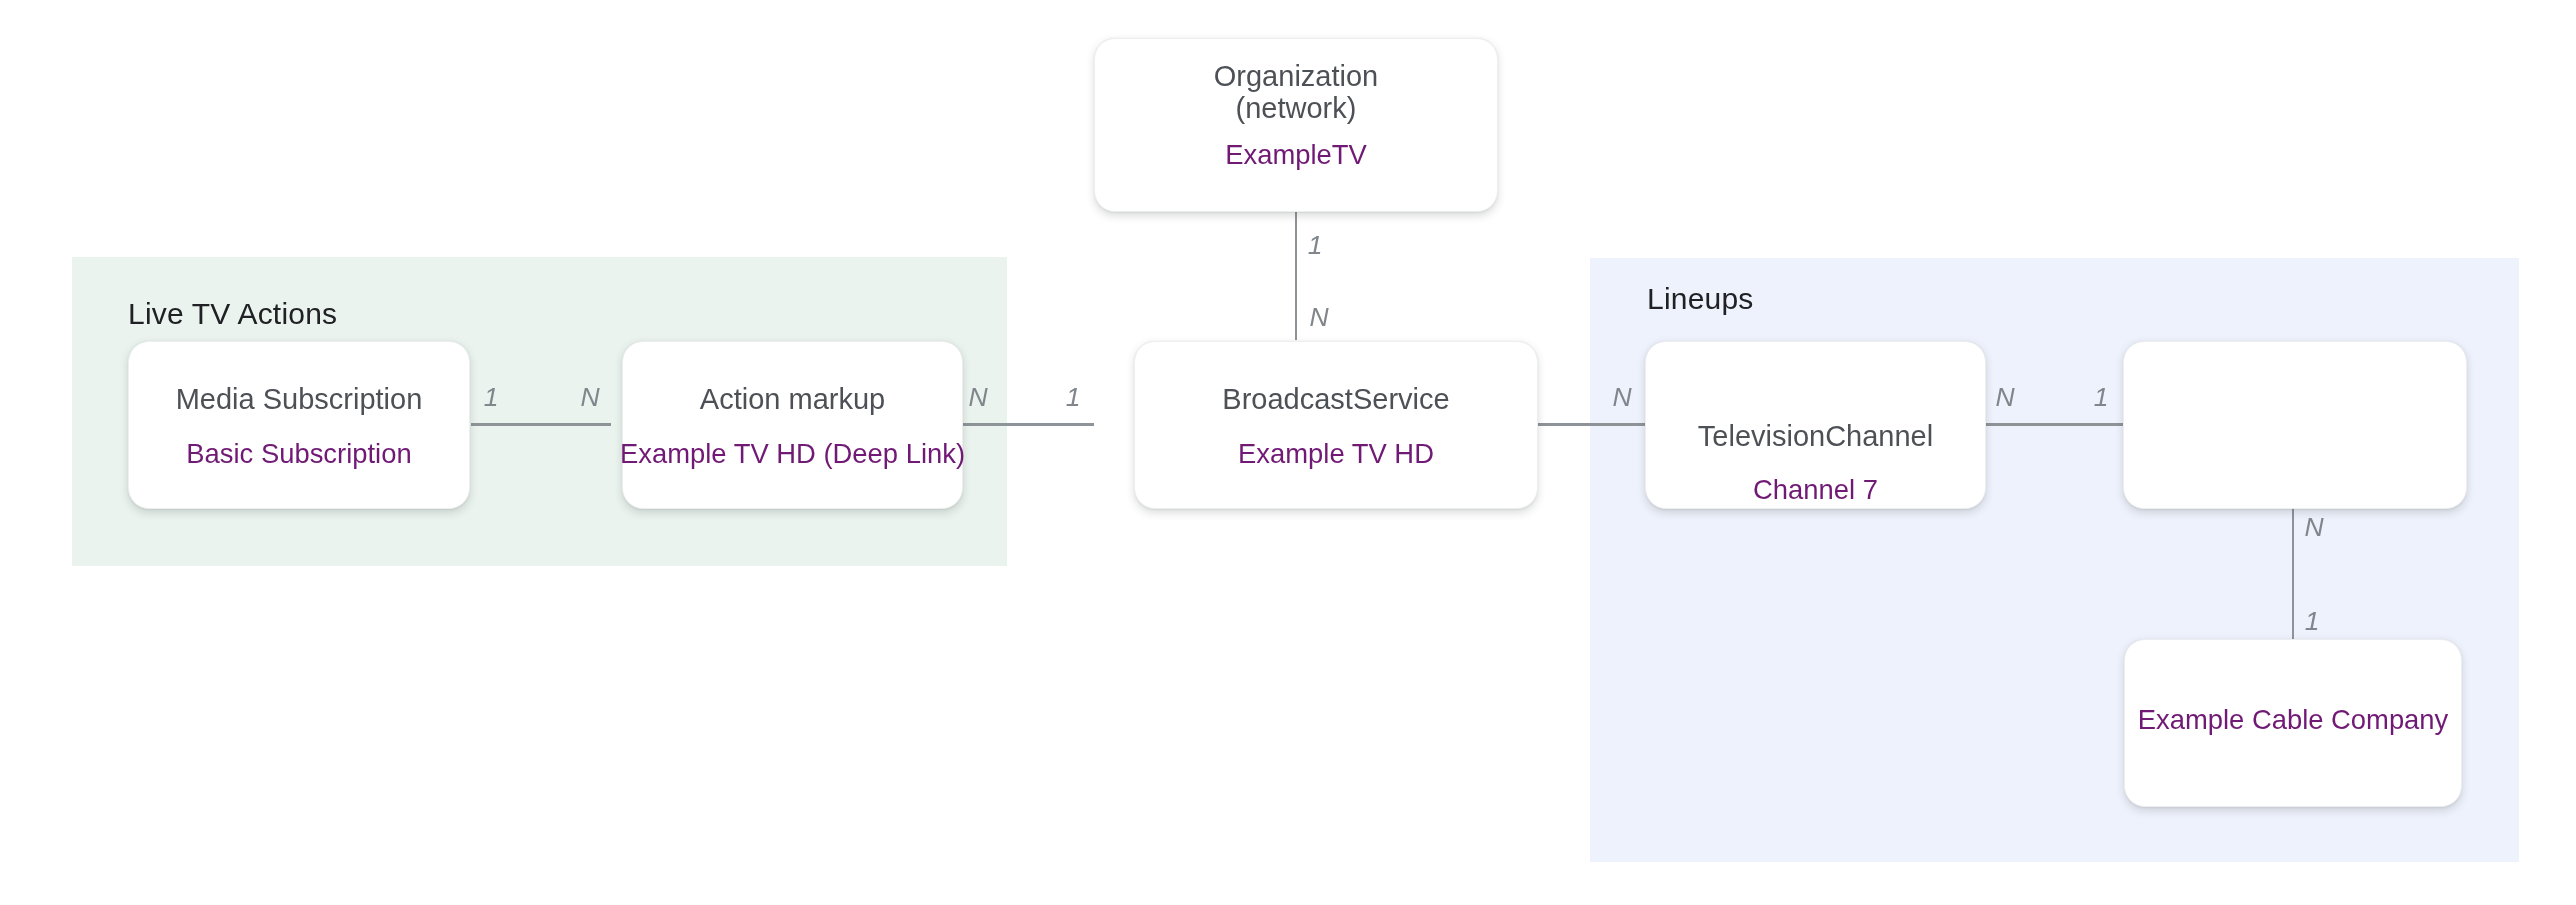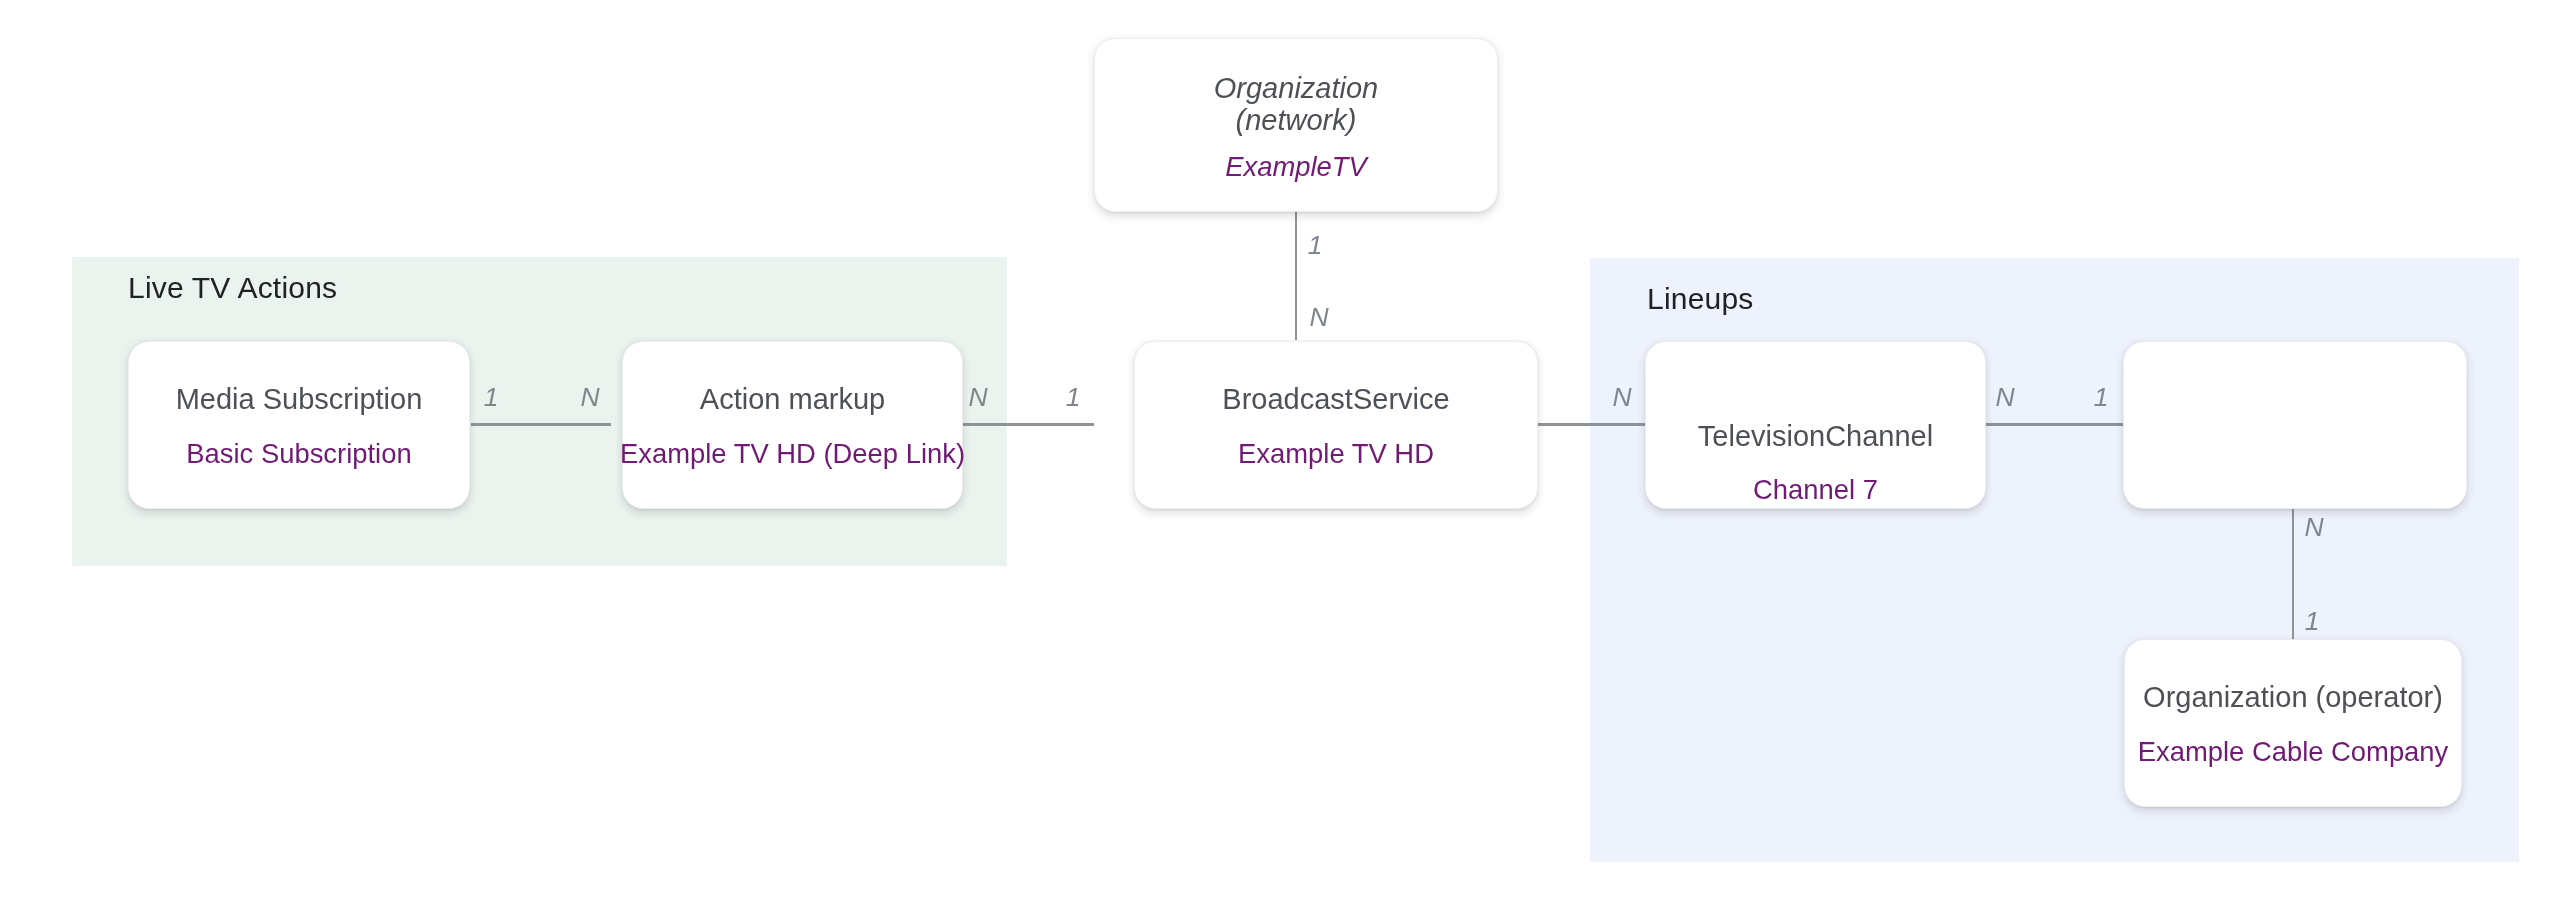--- a/index.html
+++ b/index.html
@@ -40,22 +40,21 @@
     white-space:pre;
   }
   .node .subtitle{
     margin-top:19.5px;
     font-size:27.4px;
     line-height:37px;
     color:#701a75;
     white-space:pre;
   }
   .node.tall-head{
-    padding-top:33px;
-    font-style:italic;
+    padding-top:21px;
   }
   .node.tall-head .subtitle{
     margin-top:15px;
     line-height:32px;
   }
   .line{
     position:absolute;
     background:#8e9397;
   }
   .card{
@@ -65,21 +64,21 @@
     font-style:italic;
     color:#80868b;
     transform:translate(-50%,-50%);
     white-space:nowrap;
   }
 </style>
 </head>
 <body>
 
 <div class="panel" style="left: 72px; top: 257px; width: 935px; height: 309px; background-color: rgb(234, 243, 238);"></div>
-<div class="panel-title" style="left:128px;top:270px;">Live TV Actions</div>
+<div class="panel-title" style="left:128px;top:296px;">Live TV Actions</div>
 
 <div class="panel" style="left: 1590px; top: 258px; width: 929px; height: 604px; background-color: rgb(238, 242, 252);"></div>
 <div class="panel-title" style="left:1647px;top:281px;">Lineups</div>
 
 <div class="line" style="left:471px;top:423px;width:140px;height:2.7px;"></div>
 <div class="line" style="left:951px;top:423px;width:143px;height:2.7px;"></div>
 <div class="line" style="left:1295px;top:212px;width:1.8px;height:128px;"></div>
 <div class="line" style="left:1499px;top:423px;width:146px;height:2.7px;"></div>
 <div class="line" style="left:1986px;top:423px;width:137px;height:2.7px;"></div>
 <div class="line" style="left:2292px;top:507px;width:1.8px;height:132px;"></div>
@@ -125,16 +124,15 @@
 
 <div class="node" style="left:1645px;top:341px;width:341px;height:168px;justify-content:flex-end;">
   <div class="title">TelevisionChannel</div>
   <div class="subtitle">Channel 7</div>
 </div>
 
 <div class="node" style="left:2123px;top:341px;width:344px;height:168px;">
 </div>
 
 <div class="node" style="left:2124px;top:639px;width:338px;height:168px;">
-  <div class="title">Organization (operator)</div>
   <div class="subtitle">Example Cable Company</div>
 </div>
 
 
 </body></html>

